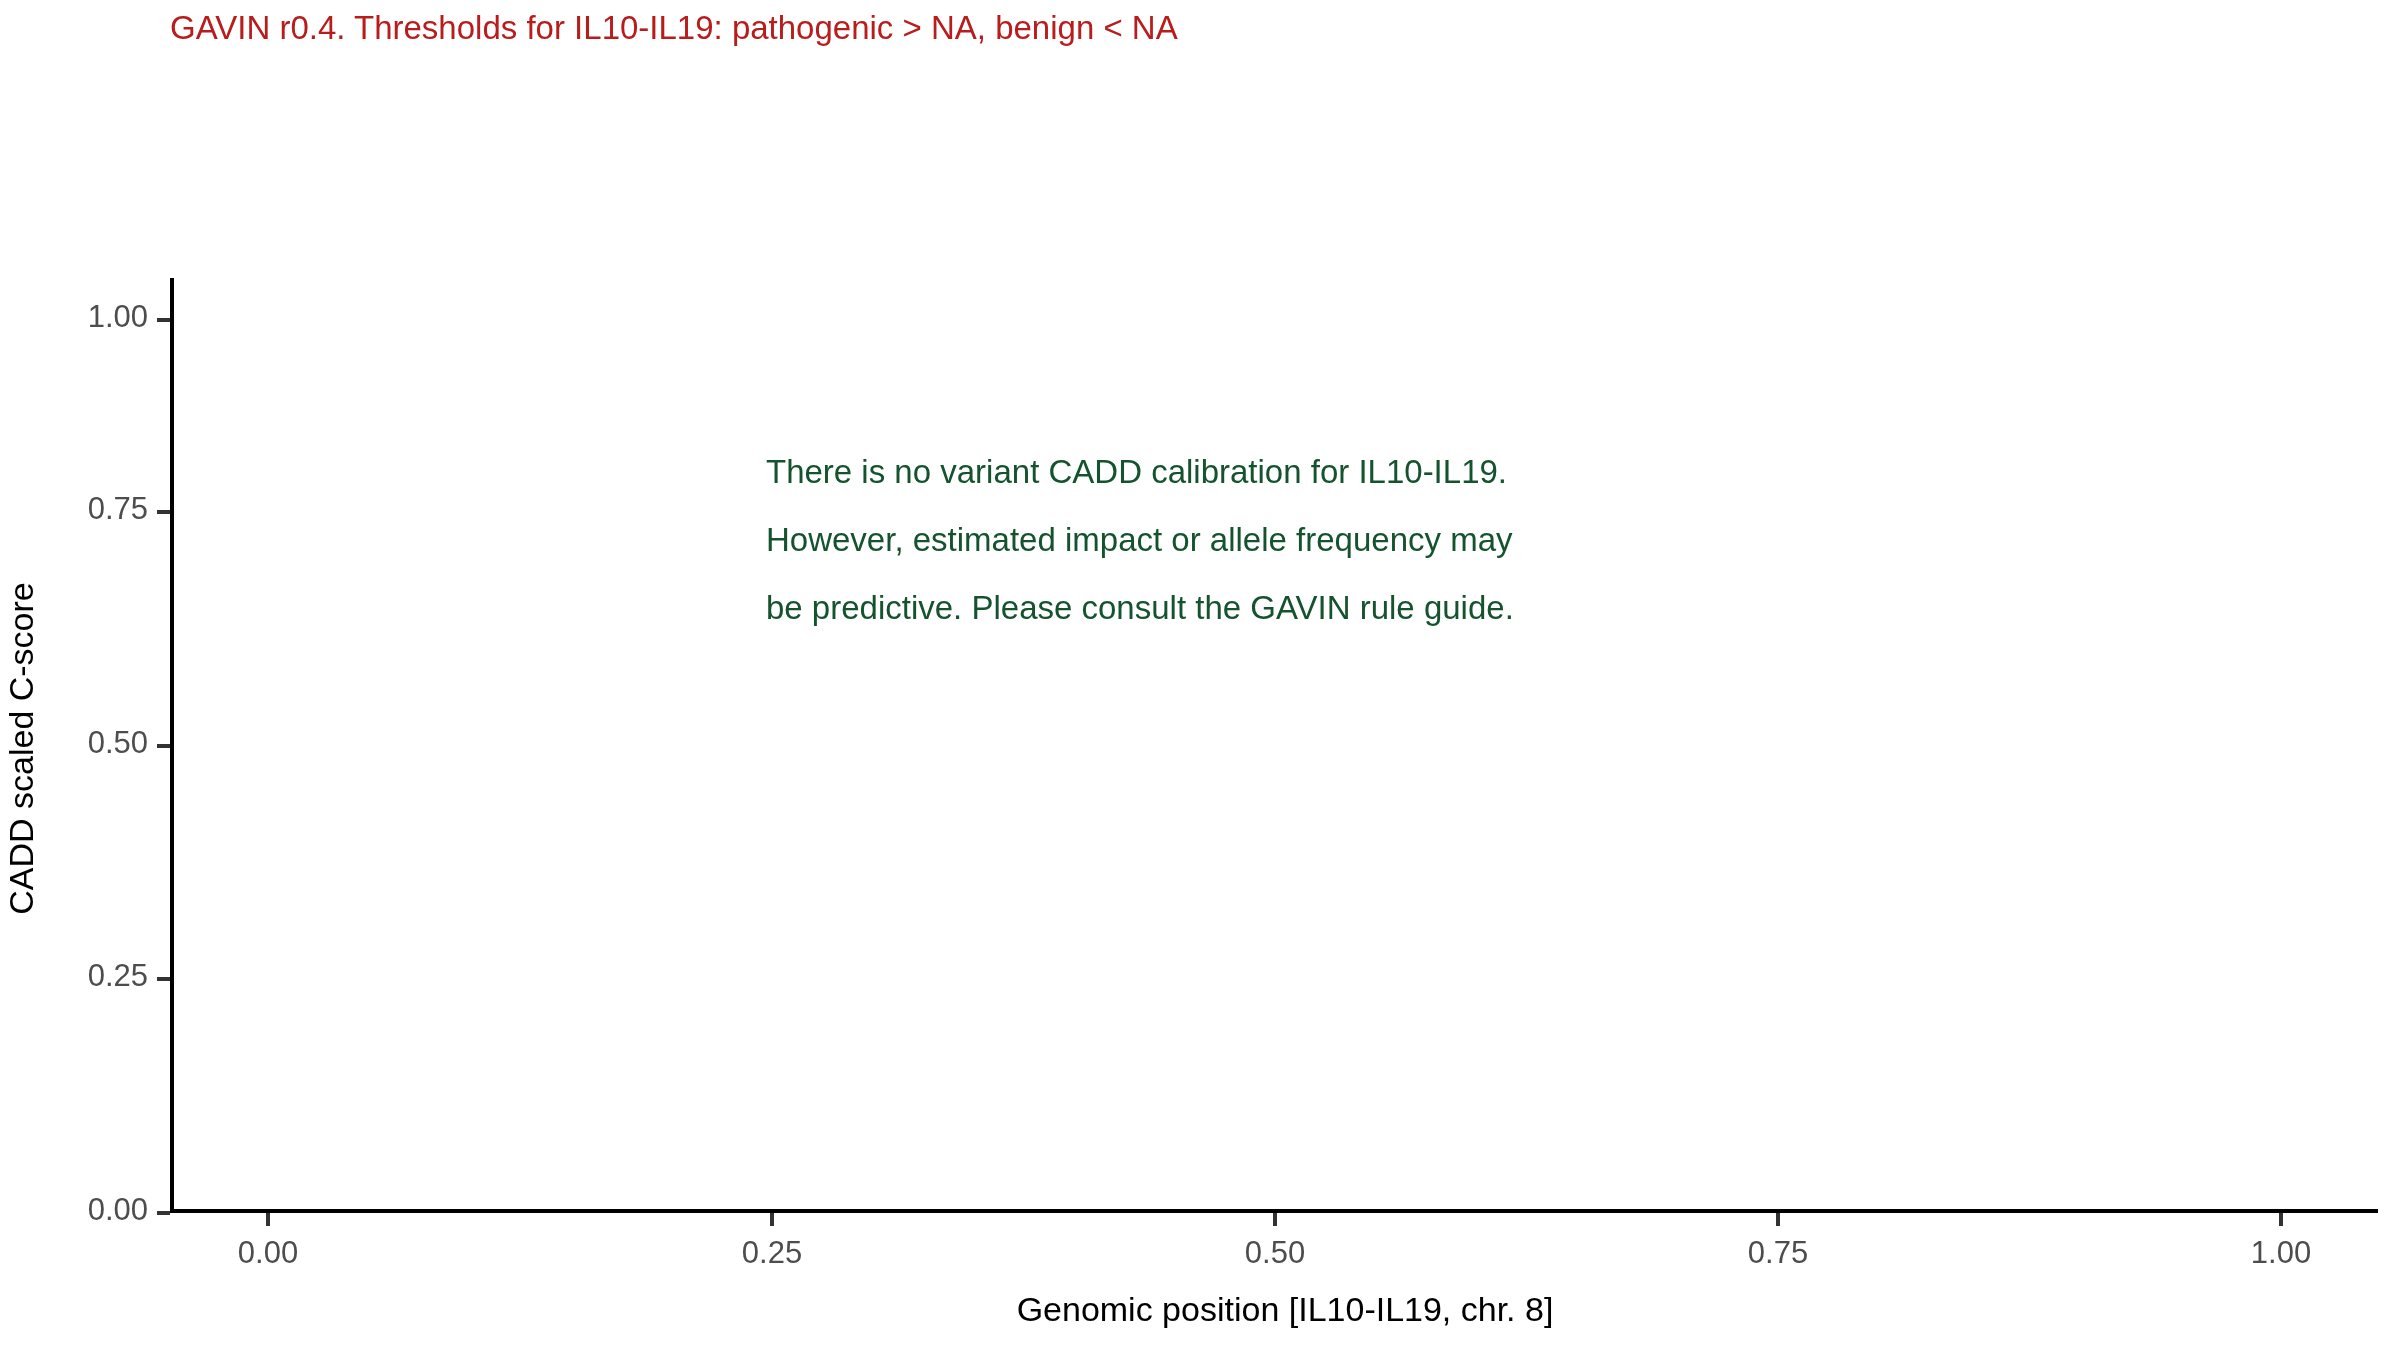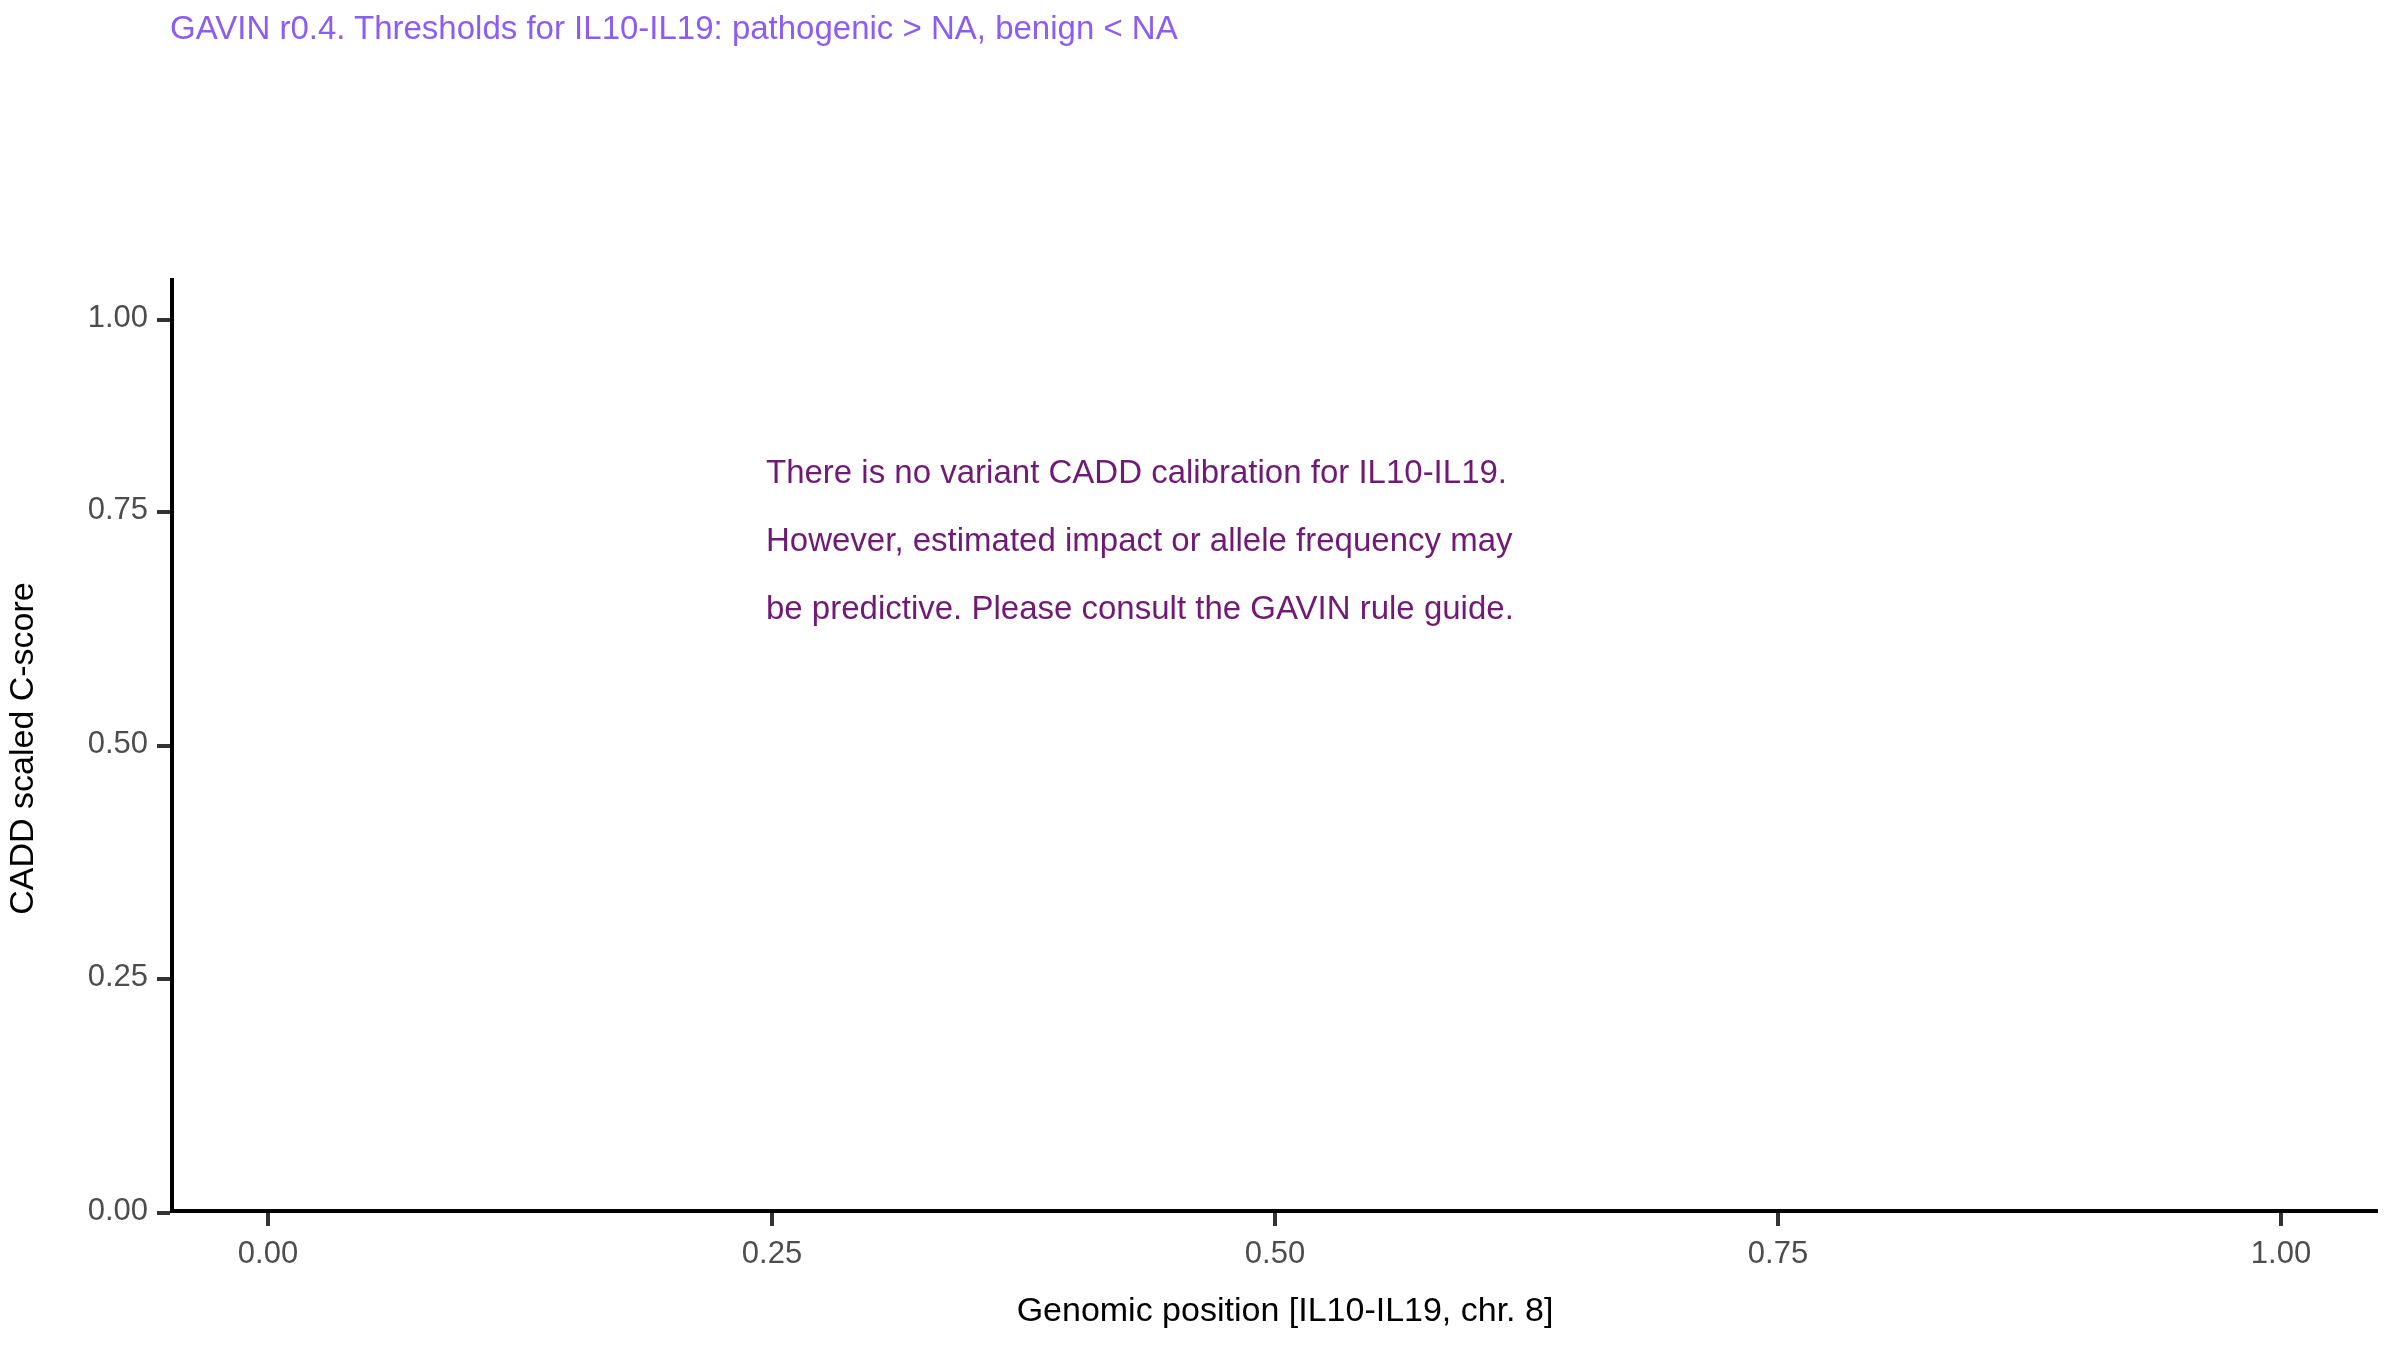--- a/index.html
+++ b/index.html
@@ -19,21 +19,21 @@
   
   #plot-title {
     position: absolute;
     left: 170px;
     top: 10px;
     width: 2000px;
   }
   #plot-title .title-line {
     font-size: 33px;
     line-height: 36px;
-    color: #8b5cf6;
+    color: #b91c1c;
     white-space: pre;
   }
 
   
   #panel {
     position: absolute;
     left: 170px;
     top: 278px;
     width: 2208px;
     height: 935px;
@@ -133,21 +133,21 @@
   #plot-annotation {
     position: absolute;
     left: 596px;      
     top: 160px;
     width: 1080px;
     text-align: left;
   }
   #plot-annotation .annotation-line {
     font-size: 33px;
     line-height: 68px;
-    color: #701a75;
+    color: #14532d;
     white-space: pre;
   }
 </style>
 </head>
 <body>
 
 <div id="plot-title">
   <div class="title-line">GAVIN r0.4. Thresholds for IL10-IL19: pathogenic &gt; NA, benign &lt; NA</div>
 </div>
 

